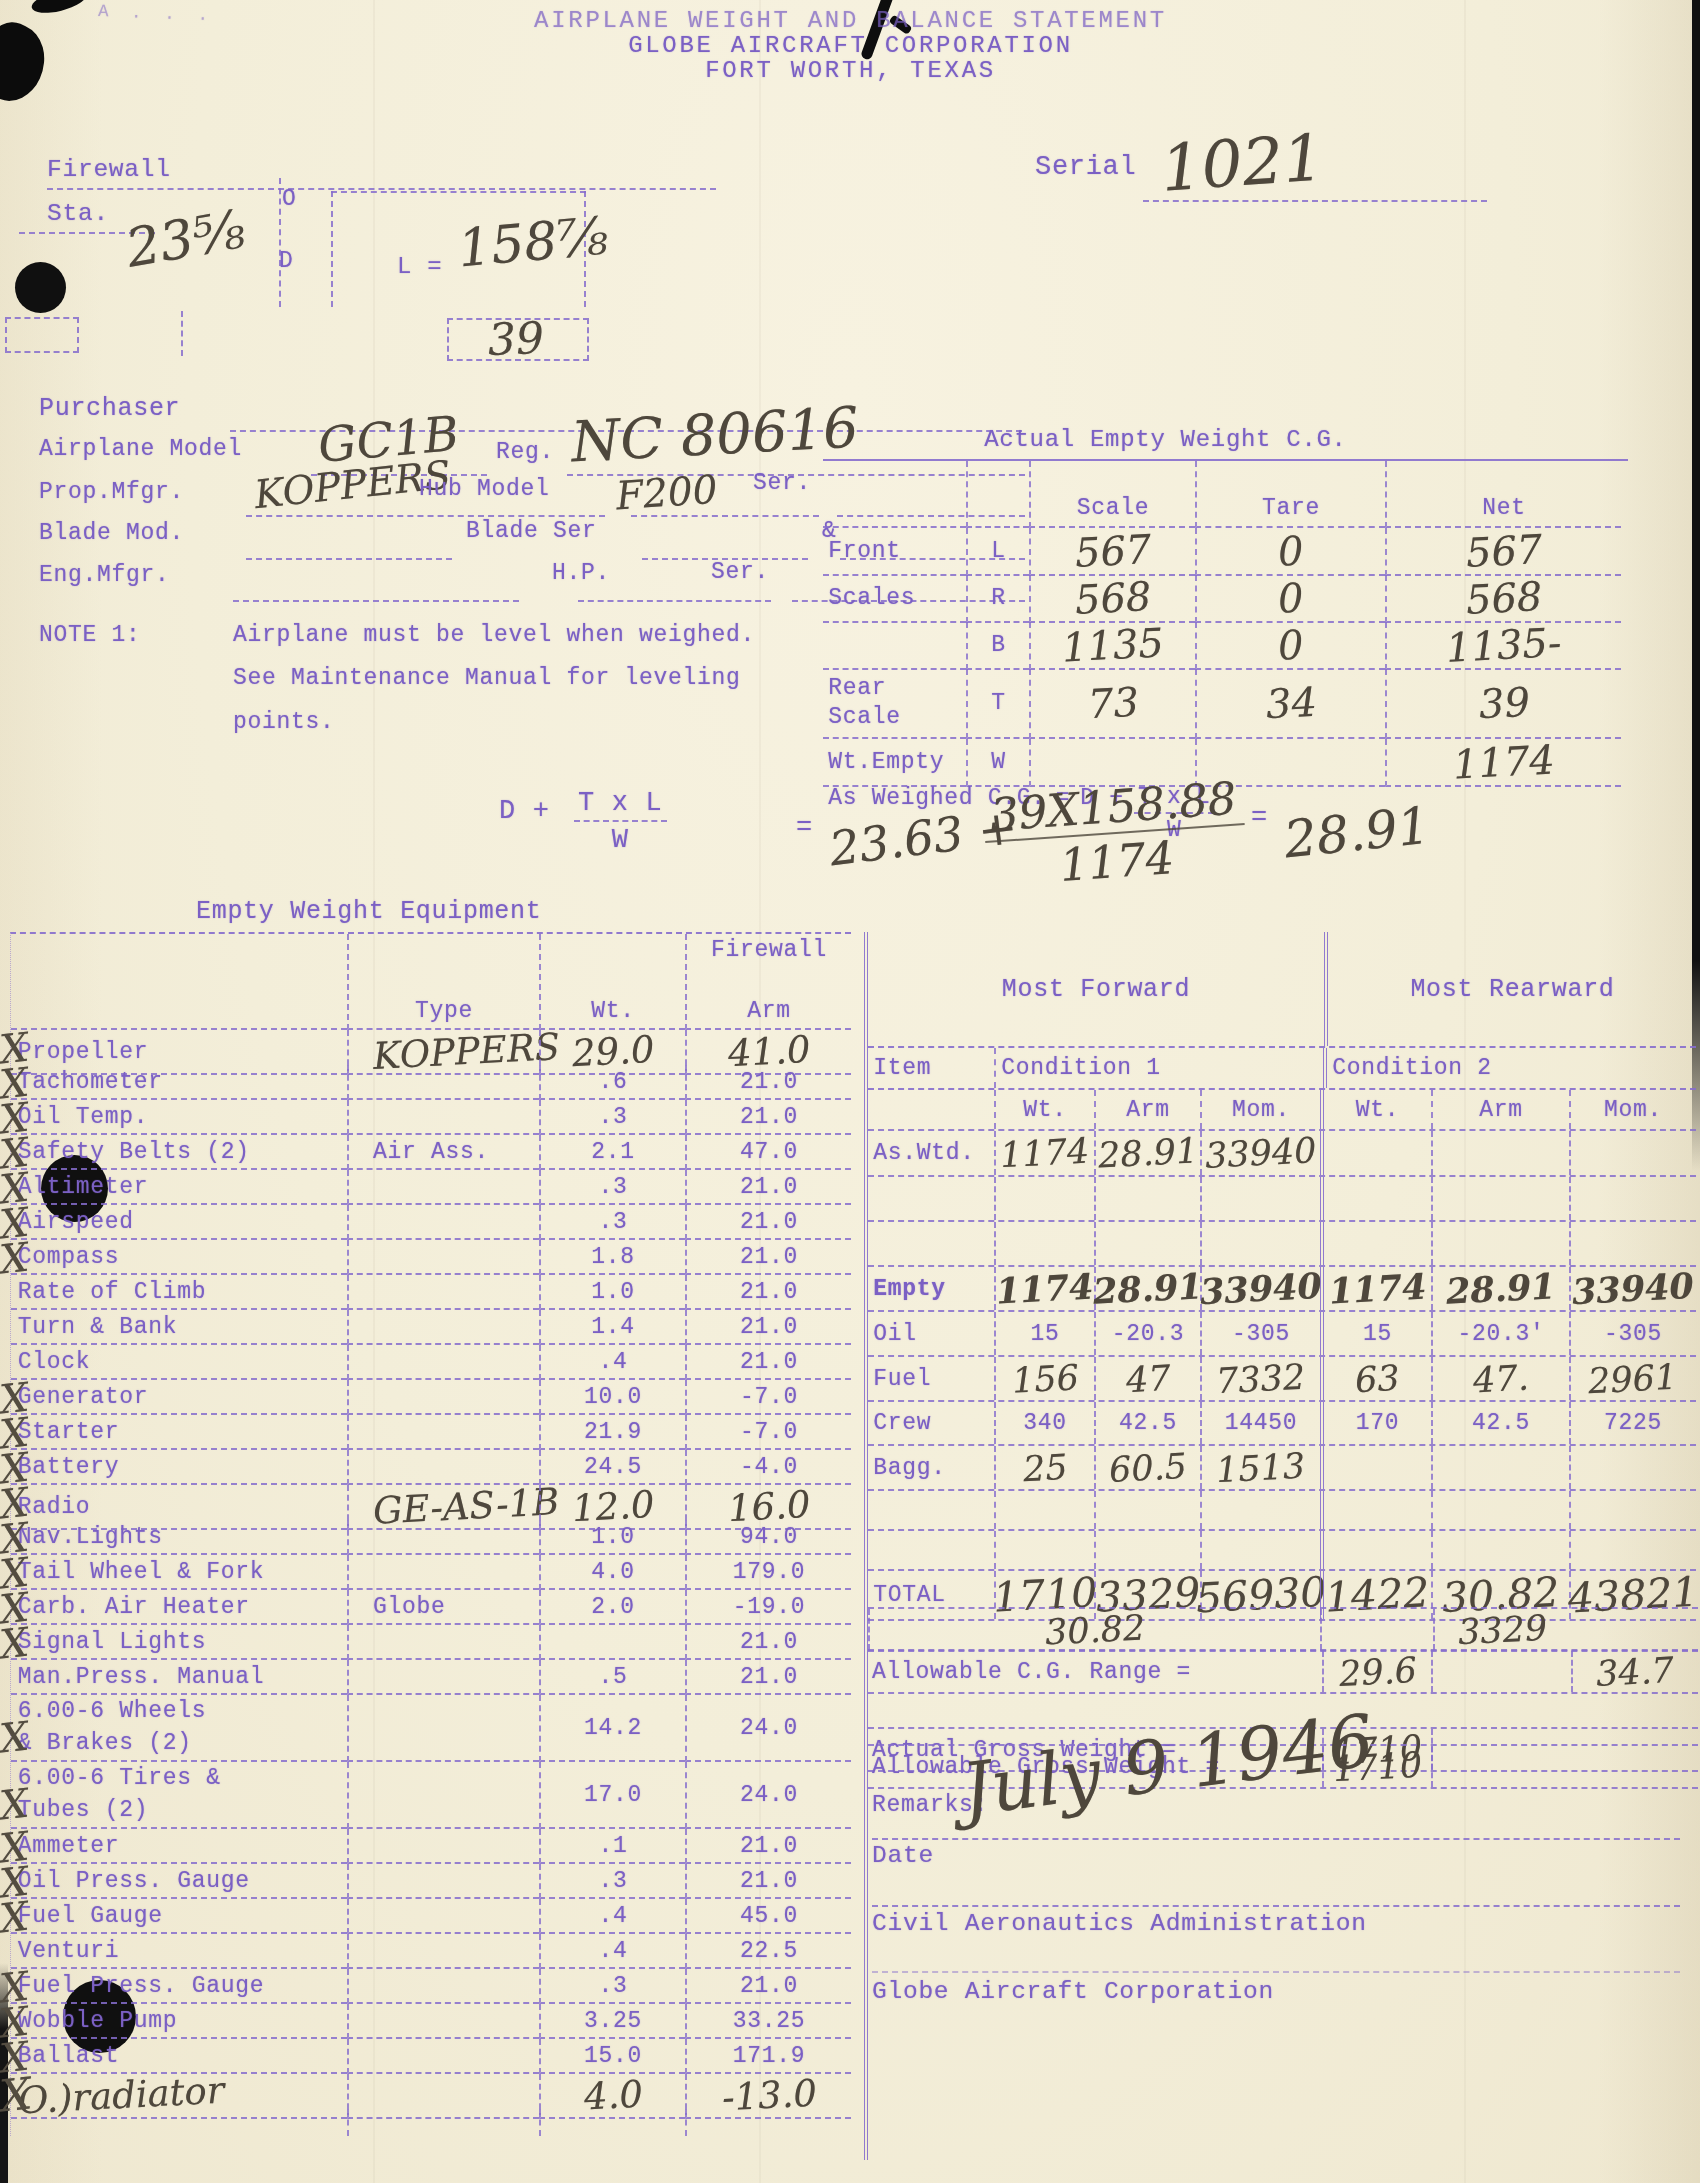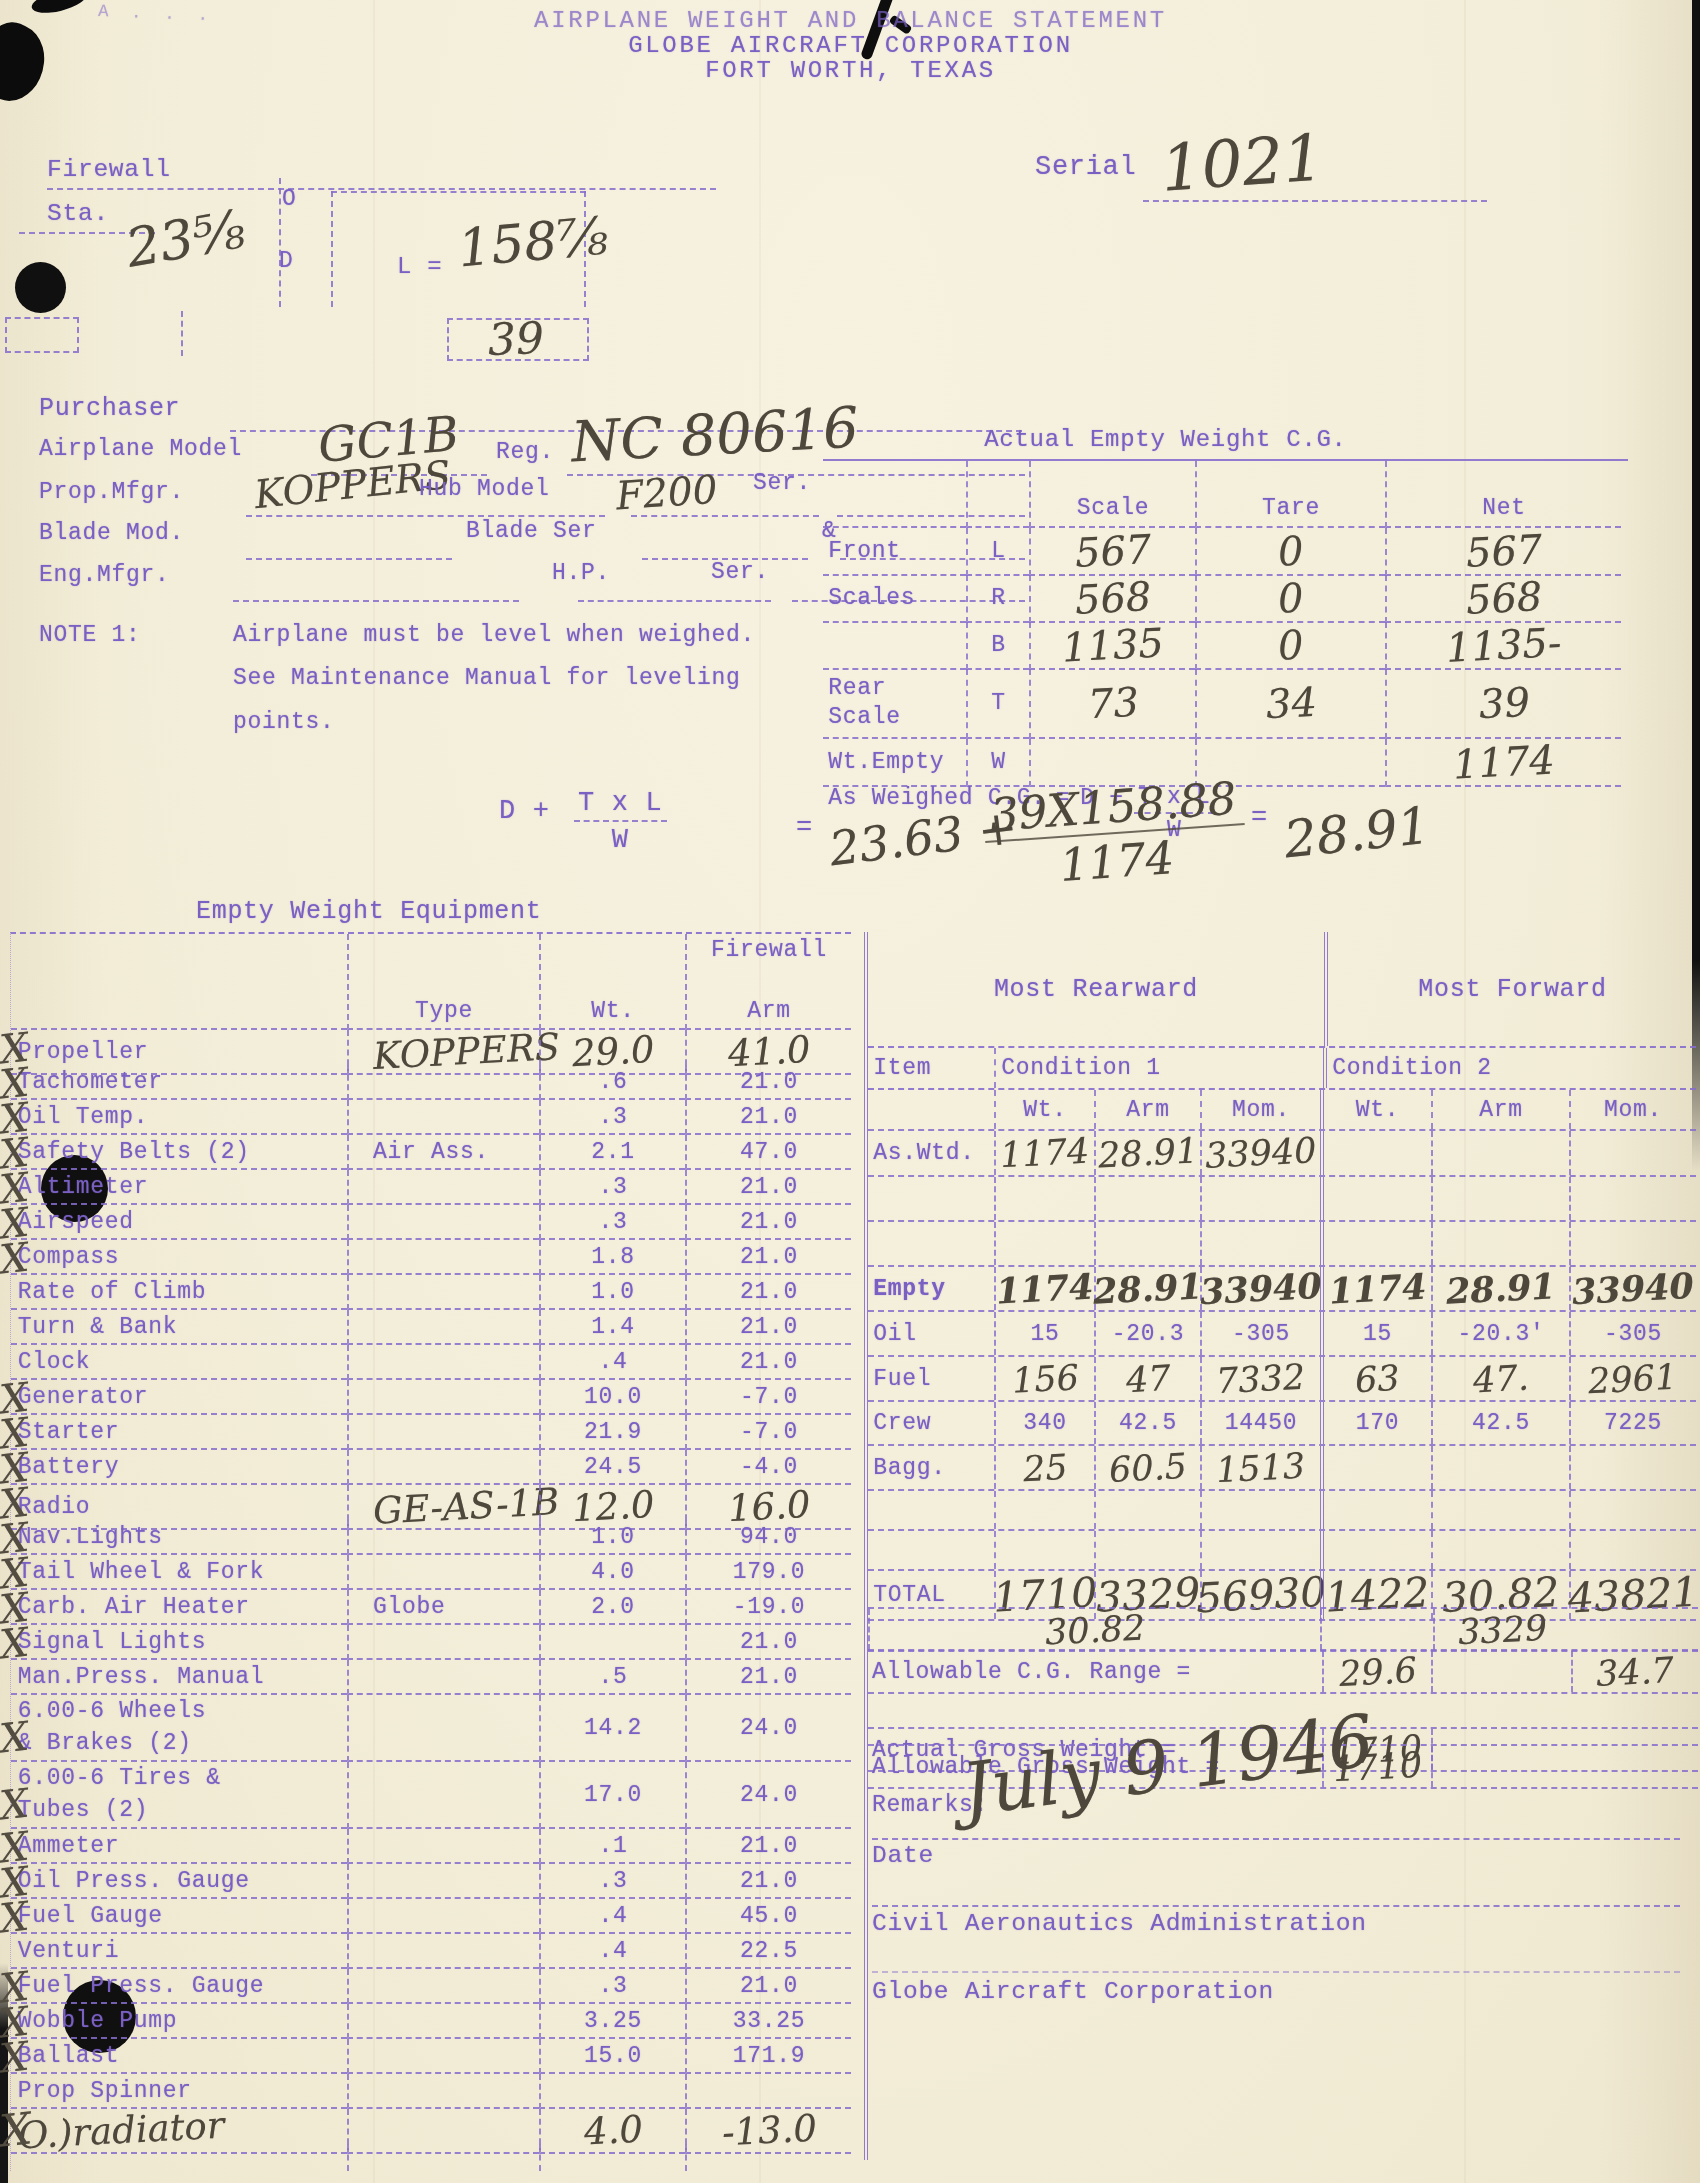--- a/index.html
+++ b/index.html
@@ -675,28 +675,20 @@
           <div class="typec"></div>
           <div class="wtc">
             <span class="typed">15.0</span>
           </div>
           <div class="armc">
             <span class="typed">171.9</span>
           </div>
         </div>
         <div class="eqrow">
           <div class="itemc">
-            <span class="typed">Prop Spinner</span>
-          </div>
-          <div class="typec"></div>
-          <div class="wtc"></div>
-          <div class="armc"></div>
-        </div>
-        <div class="eqrow">
-          <div class="itemc">
             <span class="xmark" style="font-size: 44px;">X</span>
             <span class="eq-hand">O.)radiator</span>
           </div>
           <div class="typec"></div>
           <div class="wtc">
             <span class="eq-hand">4.0</span>
           </div>
           <div class="armc">
             <span class="eq-hand">-13.0</span>
           </div>
@@ -705,22 +697,22 @@
           <div></div>
           <div></div>
           <div></div>
           <div></div>
         </div>
       </div>
   </div>
 
   <div class="rcol">
     <div class="ch1">
+      <div class="typed">Most Forward</div>
       <div class="typed">Most Rearward</div>
-      <div class="typed">Most Forward</div>
     </div>
     <div class="ch2">
       <div class="typed">Item</div>
       <div class="typed">Condition 1</div>
       <div class="typed">Condition 2</div>
     </div>
     <div class="crow" id="cond-subhead" style="height:39px;">
         <div></div>
         <div>
           <span class="typed">Wt.</span>

